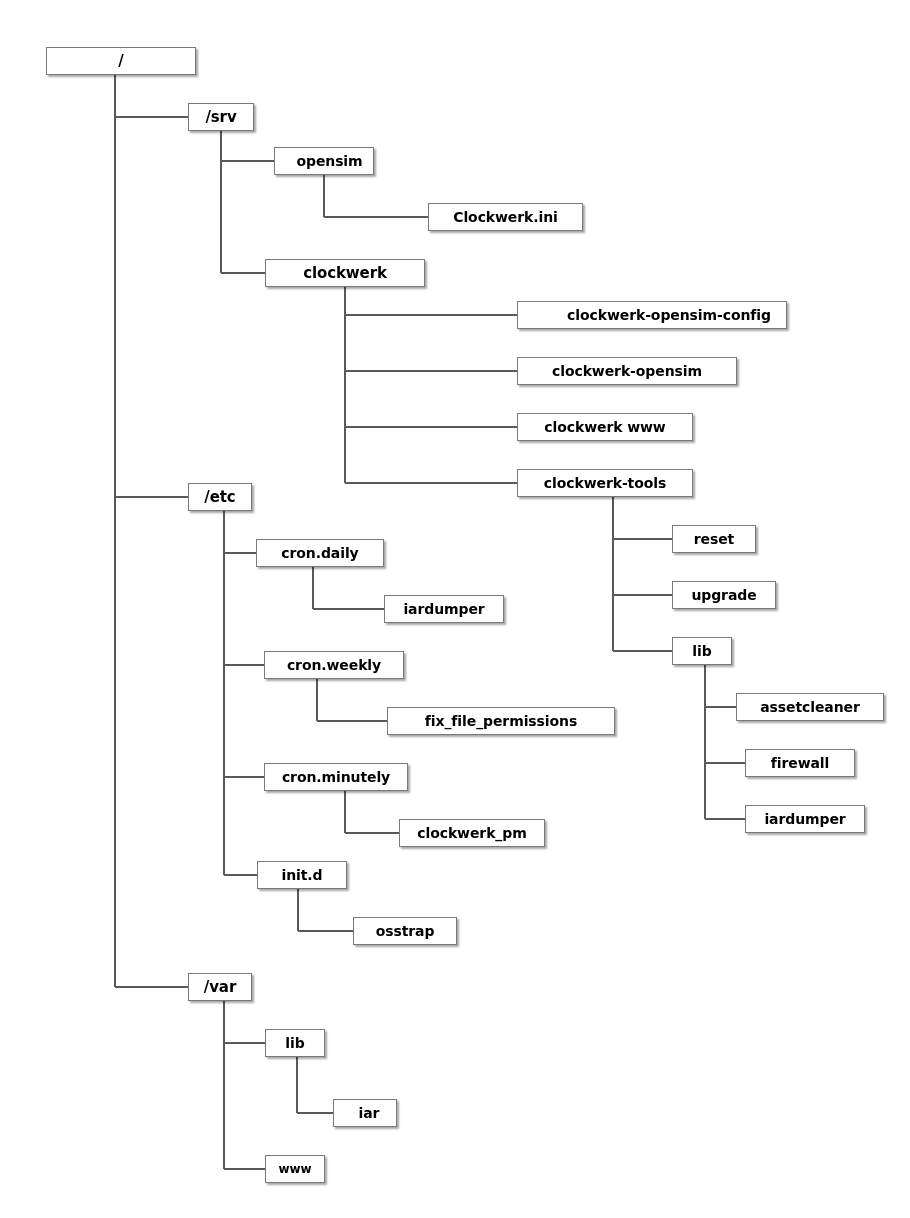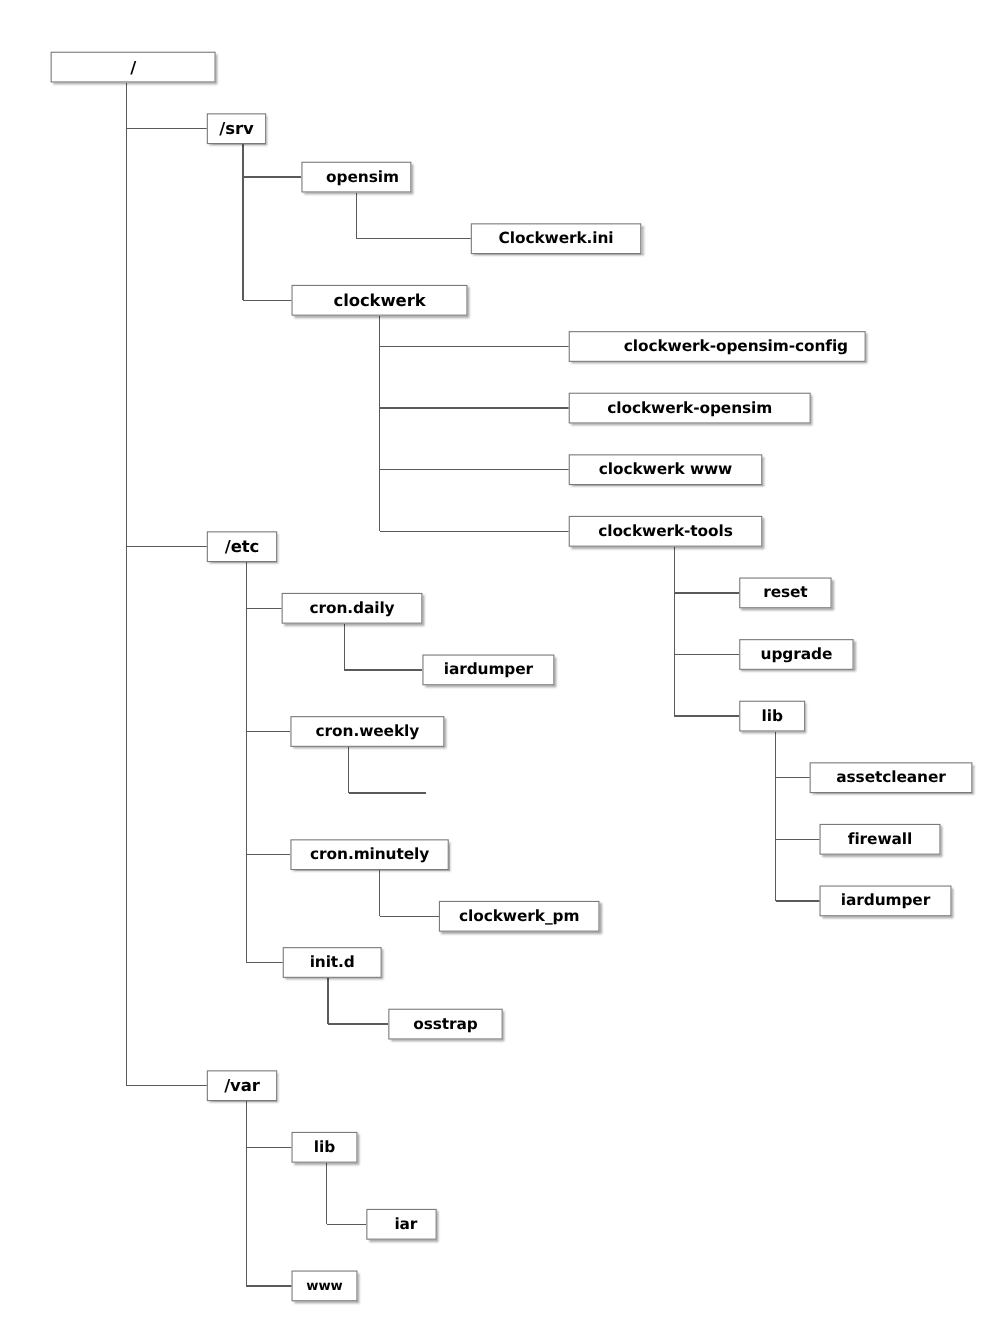--- a/index.html
+++ b/index.html
@@ -101,21 +101,21 @@
       <line x1="224" y1="1001" x2="224" y2="1043" stroke="#5a5a5a" stroke-width="1.4" shape-rendering="crispEdges"></line>
       <line x1="224" y1="1043" x2="265" y2="1043" stroke="#5a5a5a" stroke-width="1.4" shape-rendering="crispEdges"></line>
       <line x1="224" y1="1001" x2="224" y2="1169" stroke="#5a5a5a" stroke-width="1.4" shape-rendering="crispEdges"></line>
       <line x1="224" y1="1169" x2="265" y2="1169" stroke="#5a5a5a" stroke-width="1.4" shape-rendering="crispEdges"></line>
       <line x1="297" y1="1057" x2="297" y2="1113" stroke="#5a5a5a" stroke-width="1.4" shape-rendering="crispEdges"></line>
       <line x1="297" y1="1113" x2="333" y2="1113" stroke="#5a5a5a" stroke-width="1.4" shape-rendering="crispEdges"></line>
     </svg>
 <div class="node" style="left: 46px; top: 47px; width: 150px; height: 28px; font-size: 15px;">
       <span class="lbl">/</span>
     </div>
-    <div class="node" style="left: 188px; top: 103px; width: 54px; height: 28px; font-size: 15px; align-items: center;">
+    <div class="node" style="left: 188px; top: 103px; width: 66px; height: 28px; font-size: 15px; align-items: center;">
       <span class="lbl">/srv</span>
     </div>
     <div class="node" style="left: 274px; top: 147px; width: 100px; height: 28px; font-size: 14px; padding-left: 11px;">
       <span class="lbl">opensim</span>
     </div>
     <div class="node" style="left: 428px; top: 203px; width: 155px; height: 28px; font-size: 14px;">
       <span class="lbl">Clockwerk.ini</span>
     </div>
     <div class="node" style="left: 265px; top: 259px; width: 160px; height: 28px; font-size: 15px;">
       <span class="lbl">clockwerk</span>
@@ -155,20 +155,23 @@
     </div>
     <div class="node" style="left: 256px; top: 539px; width: 128px; height: 28px; font-size: 14px;">
       <span class="lbl">cron.daily</span>
     </div>
     <div class="node" style="left: 384px; top: 595px; width: 120px; height: 28px; font-size: 14px;">
       <span class="lbl">iardumper</span>
     </div>
     <div class="node" style="left: 264px; top: 651px; width: 140px; height: 28px; font-size: 14px;">
       <span class="lbl">cron.weekly</span>
     </div>
+    <div class="node" style="left: 387px; top: 707px; width: 228px; height: 28px; font-size: 14px;">
+      <span class="lbl">fix_file_permissions</span>
+    </div>
     <div class="node" style="left: 264px; top: 763px; width: 144px; height: 28px; font-size: 14px;">
       <span class="lbl">cron.minutely</span>
     </div>
     <div class="node" style="left: 399px; top: 819px; width: 146px; height: 28px; font-size: 14px;">
       <span class="lbl">clockwerk_pm</span>
     </div>
     <div class="node" style="left: 257px; top: 861px; width: 90px; height: 28px; font-size: 14px;">
       <span class="lbl">init.d</span>
     </div>
     <div class="node" style="left: 353px; top: 917px; width: 104px; height: 28px; font-size: 14px; text-align: right;">

